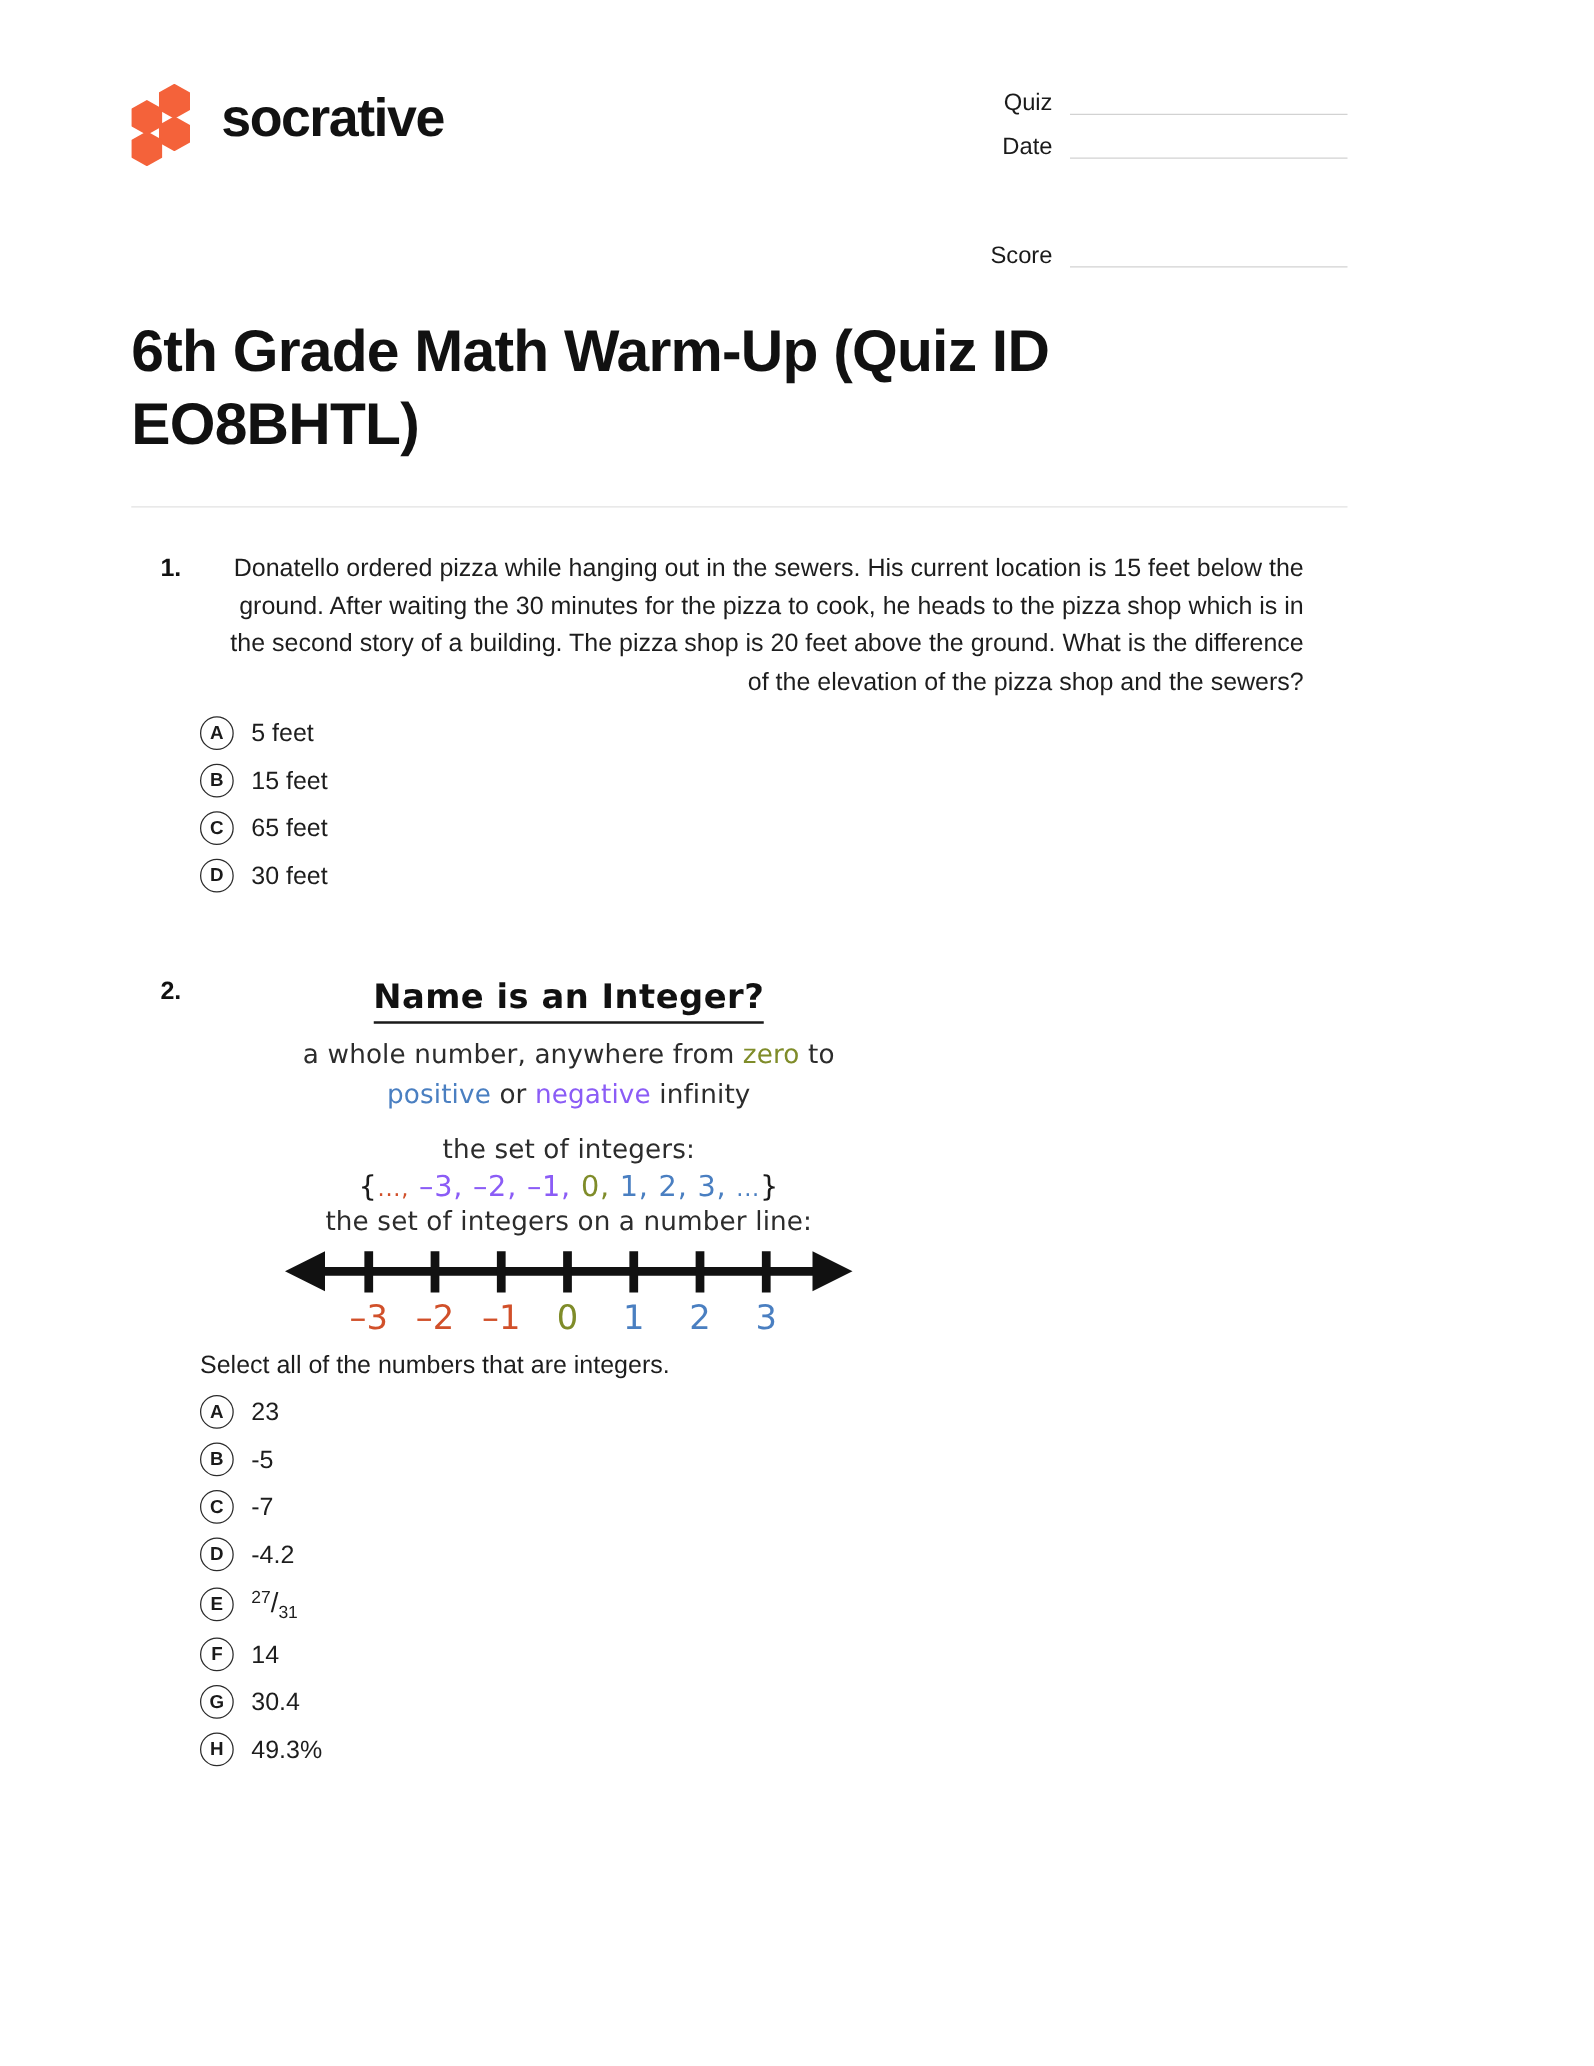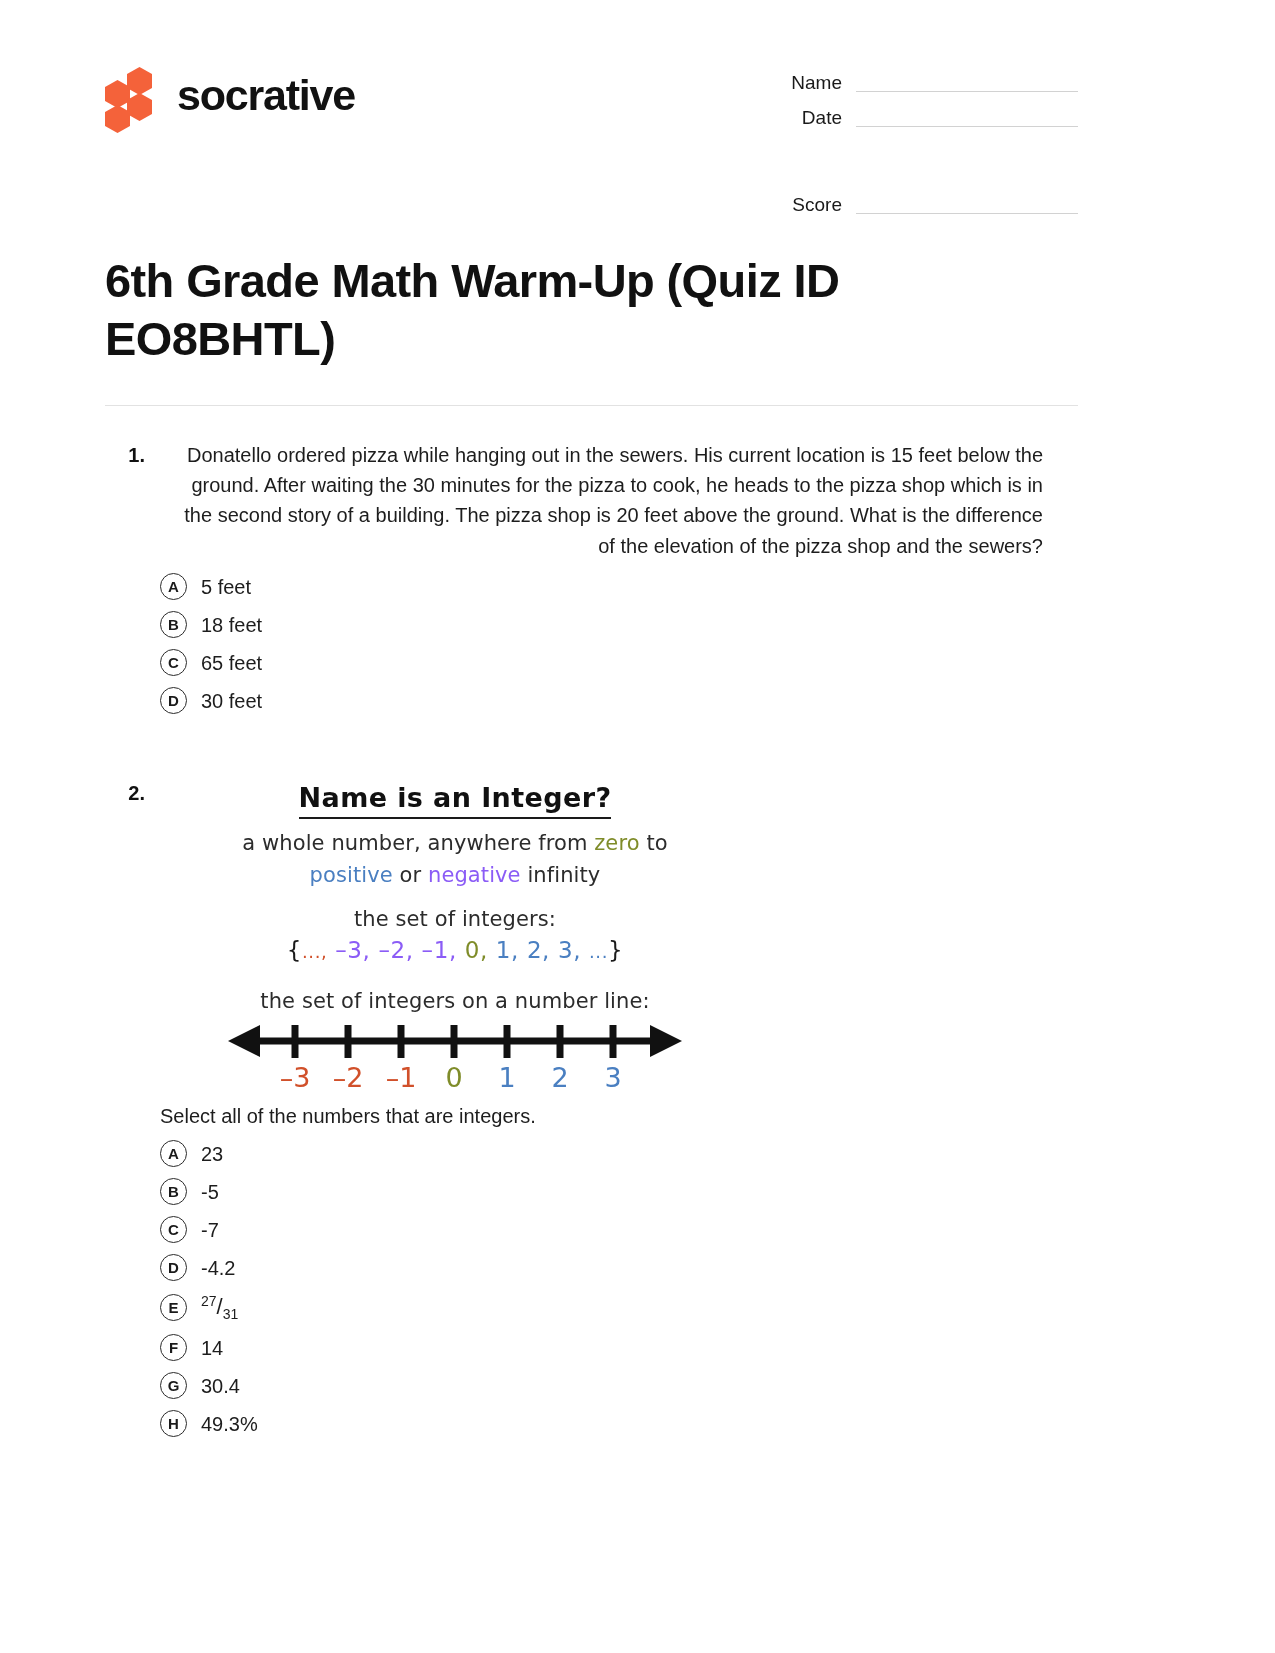--- a/index.html
+++ b/index.html
@@ -215,21 +215,21 @@
     font-size: 23px;
     color: #1a1a1a;
     margin-top: 6px;
     letter-spacing: 0.6px;
   }
   .ic-set .dots { color: #d1502a; font-size: 18px; }
   .ic-set .dots2 { color: #4a7fc1; font-size: 18px; }
   .ic-numline-label {
     font-size: 21px;
     color: #2c2c2c;
-    margin-top: 26px;
+    margin-top: 2px;
     letter-spacing: 0.1px;
   }
   .numline {
     margin-top: 4px;
     position: relative;
     height: 78px;
   }
   .numline svg { display: block; margin: 0 auto; }
 
   
@@ -251,21 +251,21 @@
         <span class="hex h1"></span>
         <span class="hex h2"></span>
         <span class="hex h3"></span>
         <span class="hex h4"></span>
       </div>
       <div class="brand-name">socrative</div>
     </div>
 
     <div class="meta">
       <div class="meta-row">
-        <span class="meta-label">Name</span>
+        <span class="meta-label">Quiz</span>
         <span class="meta-line"></span>
       </div>
       <div class="meta-row">
         <span class="meta-label">Date</span>
         <span class="meta-line"></span>
       </div>
       <div class="meta-row score">
         <span class="meta-label">Score</span>
         <span class="meta-line"></span>
       </div>
@@ -284,21 +284,21 @@
         <div class="q-num">1.</div>
         <div class="q-text">Donatello ordered pizza while hanging out in the sewers. His current location is 15 feet below the ground. After waiting the 30 minutes for the pizza to cook, he heads to the pizza shop which is in the second story of a building. The pizza shop is 20 feet above the ground. What is the difference of the elevation of the pizza shop and the sewers?</div>
       </div>
       <div class="options">
         <div class="option">
           <span class="bubble">A</span>
           <span class="option-text">5 feet</span>
         </div>
         <div class="option">
           <span class="bubble">B</span>
-          <span class="option-text">18 feet</span>
+          <span class="option-text">15 feet</span>
         </div>
         <div class="option">
           <span class="bubble">C</span>
           <span class="option-text">65 feet</span>
         </div>
         <div class="option">
           <span class="bubble">D</span>
           <span class="option-text">30 feet</span>
         </div>
       </div>

